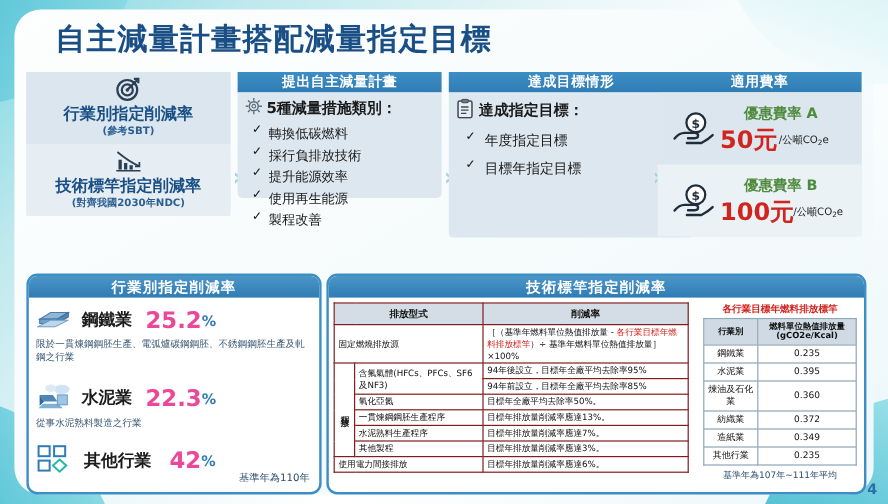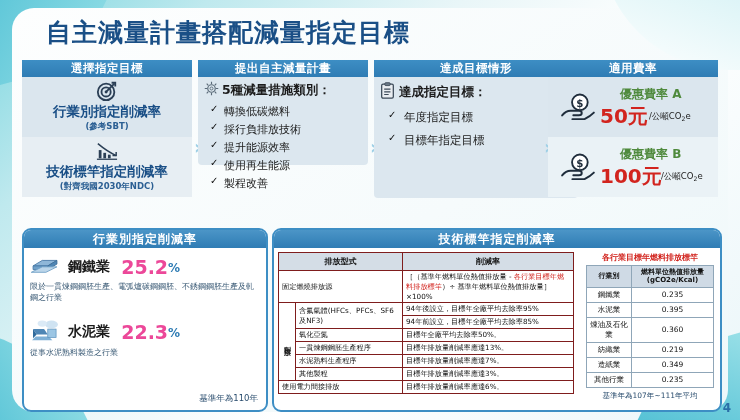--- a/index.html
+++ b/index.html
@@ -105,21 +105,20 @@
   <div class="arc-bl"></div>
   <div class="arc-br"></div>
   <div class="inner"></div>
   <div class="arc-tr"></div>
 
   <div id="title">自主減量計畫搭配減量指定目標</div>
 
   <div id="flow">
 
     <div class="col col1">
-      <div class="col-hd">選擇指定目標</div>
       <div class="col-body">
         <div class="c1-cell">
           <span class="c1-icon">
             <svg width="22" height="22" viewBox="0 0 24 24">
                 <circle cx="11" cy="13" r="9" fill="none" stroke="#2b3f55" stroke-width="2"></circle>
                 <circle cx="11" cy="13" r="5" fill="none" stroke="#2b3f55" stroke-width="2"></circle>
                 <circle cx="11" cy="13" r="1.6" fill="#2b3f55"></circle>
                 <path d="M11 13 L20 4" stroke="#2b3f55" stroke-width="2"></path>
                 <path d="M17 3 l4 0 l0 4" fill="none" stroke="#2b3f55" stroke-width="2"></path>
               </svg>
@@ -249,20 +248,32 @@
             <path d="M3 12 l4 6 l-4 4 z" fill="#2f6a9b"></path>
             <path d="M6 20 l14 0 l4 4 H2 z" fill="#7fb0d6"></path>
             <rect x="19" y="12" width="9" height="9" fill="#9cc6e4" stroke="#5d93bf" stroke-width="0.8"></rect>
           </svg>
       </span>
       <span class="ind-name" style="vertical-align:middle;margin-left:3px;">水泥業</span>
       <span class="ind-val" style="vertical-align:middle;margin-left:6px;margin-top:44px;">22.3</span><span class="ind-pct">%</span>
     </div>
     <div class="ind-desc" style="margin:2px 6px 0 6px;">從事水泥熟料製造之行業</div>
 
+    <div class="ind-row" style="margin:12px 0 0 6px;">
+      <span style="display:inline-block;vertical-align:middle;">
+        <svg width="32" height="24" viewBox="0 0 34 26">
+            <rect x="2" y="2" width="10" height="9" fill="none" stroke="#2f7cb4" stroke-width="1.8"></rect>
+            <rect x="16" y="2" width="10" height="9" fill="none" stroke="#2f7cb4" stroke-width="1.8"></rect>
+            <rect x="2" y="15" width="10" height="9" fill="none" stroke="#2f7cb4" stroke-width="1.8"></rect>
+            <path d="M21 14 l6 5.5 l-6 5.5 l-6 -5.5 z" fill="none" stroke="#27b7a8" stroke-width="1.8"></path>
+          </svg>
+      </span>
+      <span class="ind-name" style="vertical-align:middle;margin-left:3px;">其他行業</span>
+      <span class="ind-val" style="vertical-align:middle;margin-left:10px;">42</span><span class="ind-pct">%</span>
+    </div>
 
     <div class="note" style="right:8px;bottom:5px;">基準年為110年</div>
   </div>
 
   <div class="panel" id="panelR">
     <div class="panel-hd">技術標竿指定削減率</div>
 
     <div style="position:absolute;left:4px;top:22px;width:296px;">
       <table class="tt">
         <tbody>
@@ -321,21 +332,21 @@
         <tr>
               <td>水泥業</td>
               <td>0.395</td>
             </tr>
         <tr>
               <td>煉油及石化業</td>
               <td>0.360</td>
             </tr>
         <tr>
               <td>紡織業</td>
-              <td>0.219</td>
+              <td>0.372</td>
             </tr>
         <tr>
               <td>造紙業</td>
               <td>0.349</td>
             </tr>
         <tr>
               <td>其他行業</td>
               <td>0.235</td>
             </tr>
       </tbody>

